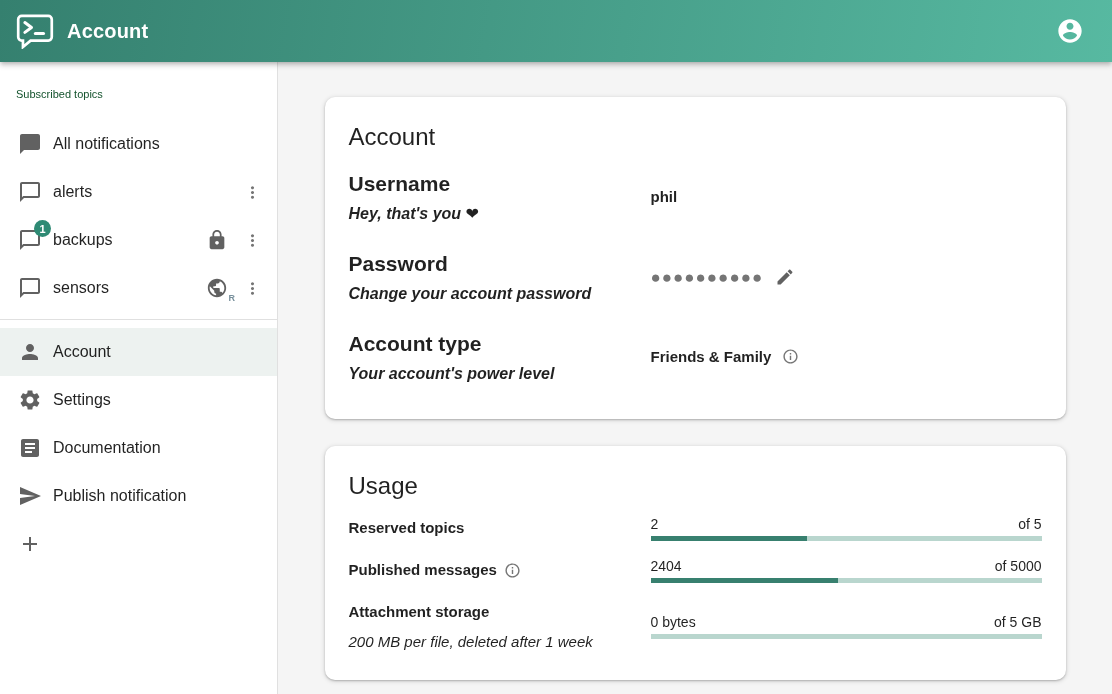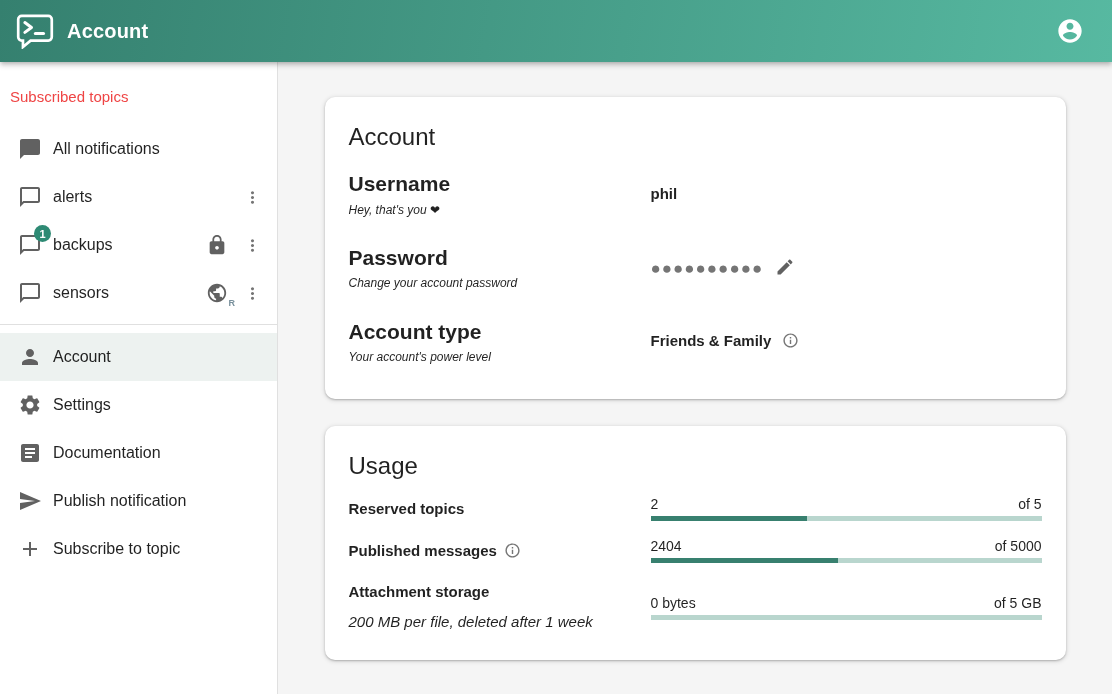--- a/index.html
+++ b/index.html
@@ -22,21 +22,21 @@
   .spacer { flex:1; }
   .iconbtn { width:40px; height:40px; display:flex; align-items:center; justify-content:center; border-radius:50%; cursor:pointer; border:none; background:transparent; }
   .iconbtn svg { display:block; }
 
   
   .layout { display:flex; height:632px; }
   .sidebar { width:278px; background:#fff; border-right:1px solid #e0e0e0; padding-top:12px; flex:none; }
   .main { flex:1; overflow:hidden; padding-top:35px; }
 
   
-  .section-label { padding:14px 10px 20px; font-size:15px; color:#ef4444; }
+  .section-label { padding:14px 16px 20px; font-size:11px; color:#14532d; }
   .item { height:48px; display:flex; align-items:center; padding:0 10px 0 18px; cursor:pointer; font-size:16px; color:rgba(0,0,0,.87); }
   .item.selected { background:#edf2f0; }
   .item .lead-icon { width:24px; height:24px; margin-right:11px; flex:none; color:#616161; position:relative; }
   .item .lead-icon svg { width:24px; height:24px; fill:#616161; }
   .item .label { flex:1; white-space:nowrap; overflow:hidden; }
   .mini-icon { width:22px; height:22px; margin-right:9px; flex:none; position:relative; }
   .mini-icon svg { width:22px; height:22px; fill:#616161; }
   .dots-btn { width:30px; height:30px; display:flex; align-items:center; justify-content:center; border:none; background:transparent; border-radius:50%; cursor:pointer; flex:none; }
   .dots-btn svg { width:19px; height:19px; fill:#757575; }
   .badge {
@@ -53,21 +53,21 @@
   .card {
     width:741px; margin:0 auto 27px; background:#fff; border-radius:10px;
     box-shadow:0 1px 2px rgba(0,0,0,.22), 0 1px 4px 1px rgba(0,0,0,.1);
     padding:26px 24px 26px;
   }
   .card-title { font-size:24px; font-weight:400; color:rgba(0,0,0,.87); margin-bottom:16px; }
 
   .acc-row { display:grid; grid-template-columns:302px 1fr; align-items:center; margin-bottom:21px; }
   .acc-row:last-child { margin-bottom:6px; }
   .row-label { font-weight:bold; font-size:21px; line-height:1.6; }
-  .row-desc { font-style:italic; font-size:12px; line-height:1.6; }
+  .row-desc { font-style:italic; font-size:16px; line-height:1.6;font-weight:bold; }
   .row-value { font-size:15px; display:flex; align-items:center; gap:9px;font-weight:bold; }
   .password-dots { font-size:17px; letter-spacing:1px; color:#757575; line-height:1; position:relative; top:1px; }
   .edit-btn { border:none; background:transparent; cursor:pointer; width:26px; height:26px; display:flex; align-items:center; justify-content:center; border-radius:50%; }
   .edit-btn svg { width:20px; height:20px; fill:#616161; }
   .info-btn { border:none; background:transparent; cursor:pointer; width:20px; height:20px; display:inline-flex; align-items:center; justify-content:center; padding:0; vertical-align:middle; }
   .info-btn svg { width:17px; height:17px; fill:#757575; }
 
   .usage-row { display:grid; grid-template-columns:302px 1fr; align-items:center; margin-bottom:17px;margin-top:16px; }
   .usage-row:last-child { margin-bottom:0; }
   .usage-label { font-weight:bold; font-size:15px; line-height:1.6; display:flex; align-items:center; gap:6px; flex-wrap:wrap; }
@@ -202,21 +202,20 @@
       </span>
       <span class="label">Publish notification</span>
     </div>
 
     <div class="item">
       <span class="lead-icon">
         <svg viewBox="0 0 24 24">
             <path d="M19 13h-6v6h-2v-6H5v-2h6V5h2v6h6v2z"></path>
           </svg>
       </span>
-      <span class="label">Subscribe to topic</span>
     </div>
   </nav>
 
   <main class="main">
 
     <section class="card">
       <h2 class="card-title">Account</h2>
 
       <div class="acc-row">
         <div>

